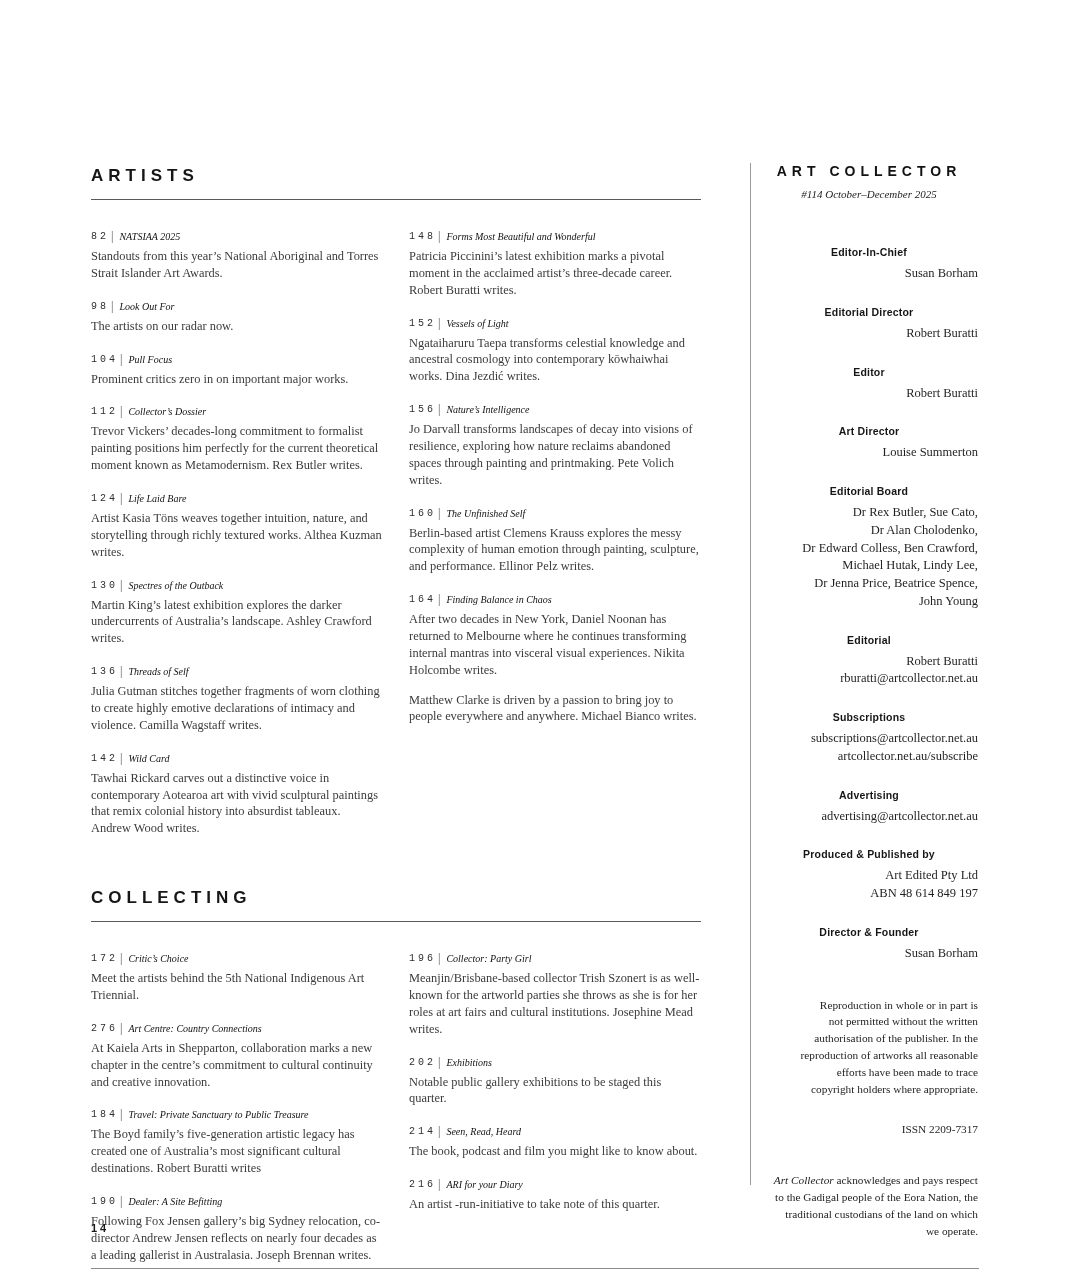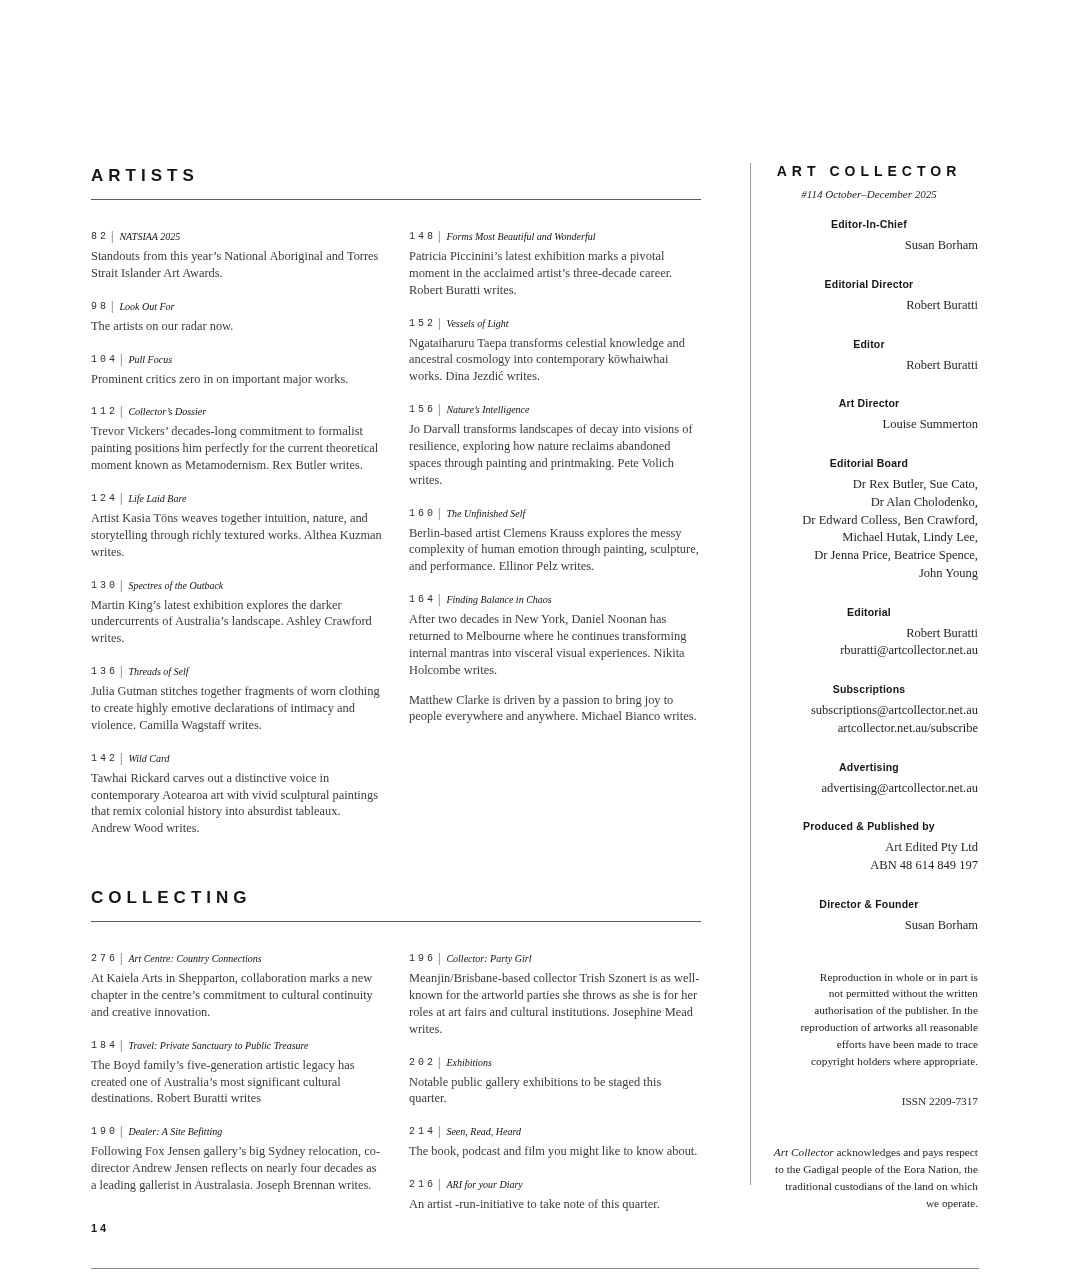--- a/index.html
+++ b/index.html
@@ -41,21 +41,21 @@
   .bottom-rule { position:absolute; left:91px; top:1268px; width:888px; border-top:1px solid #8a8a8a; }
 
   
   .divider-v { position:absolute; left:750px; top:163px; height:1022px; border-left:1px solid #9a9a9a; }
   .sidebar { position:absolute; left:760px; top:163px; width:218px; text-align:center; }
   .mag-title {
     font-family:"Liberation Sans", sans-serif; font-weight:700;
     font-size:14px; letter-spacing:5px; color:#121212;
   }
   .mag-issue { font-style:italic; font-size:11px; color:#222; margin-top:9px; }
-  .blocks { margin-top:18px; }
+  .blocks { margin-top:46px; }
   .mblock { margin-top:23px; }
   .mblock:first-child { margin-top:0; }
   .mlabel {
     font-family:"Liberation Sans", sans-serif; font-weight:700;
     font-size:10.5px; color:#161616; margin-bottom:7px; letter-spacing:0.2px;
   }
   .mline { font-size:12.5px; line-height:1.42; color:#1f1f1f;text-align:right; }
   .msmall .mline { font-size:11.3px; line-height:1.5; color:#242424; }
   .mblock.gap-lg { margin-top:34px; }
 </style>
@@ -130,20 +130,24 @@
             </div>
           </div>
       </div>
     </section>
 
     <section class="toc-section second">
       <h2 class="section-heading">COLLECTING</h2>
       <div class="rule"></div>
       <div class="cols">
         <div class="col">
+            <div class="entry">
+              <div class="entry-head"><span class="entry-num">172</span><span class="entry-sep">|</span><span class="entry-title">Critic’s Choice</span></div>
+              <div class="entry-desc">Meet the artists behind the 5th National Indigenous Art Triennial.</div>
+            </div>
             <div class="entry">
               <div class="entry-head"><span class="entry-num">276</span><span class="entry-sep">|</span><span class="entry-title">Art Centre: Country Connections</span></div>
               <div class="entry-desc">At Kaiela Arts in Shepparton, collaboration marks a new chapter in the centre’s commitment to cultural continuity and creative innovation.</div>
             </div>
             <div class="entry">
               <div class="entry-head"><span class="entry-num">184</span><span class="entry-sep">|</span><span class="entry-title">Travel: Private Sanctuary to Public Treasure</span></div>
               <div class="entry-desc">The Boyd family’s five-generation artistic legacy has created one of Australia’s most significant cultural destinations. Robert Buratti writes</div>
             </div>
             <div class="entry">
               <div class="entry-head"><span class="entry-num">190</span><span class="entry-sep">|</span><span class="entry-title">Dealer: A Site Befitting</span></div>

